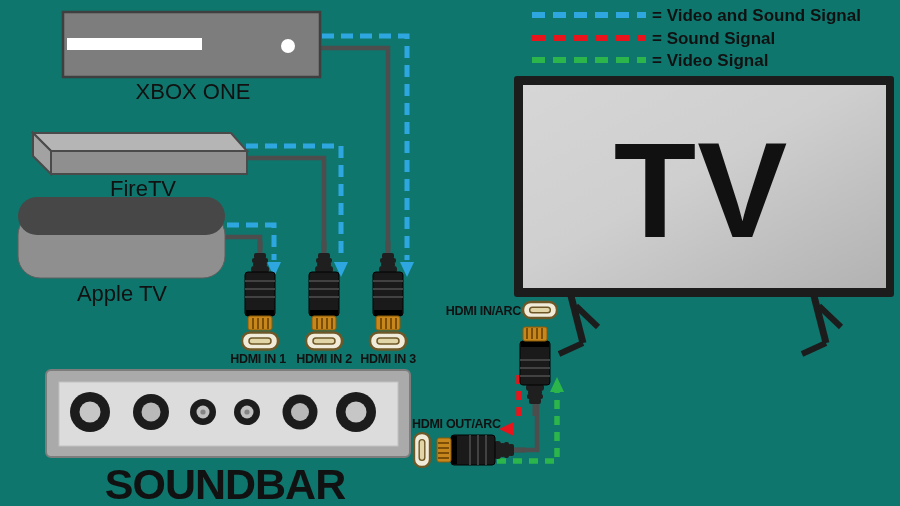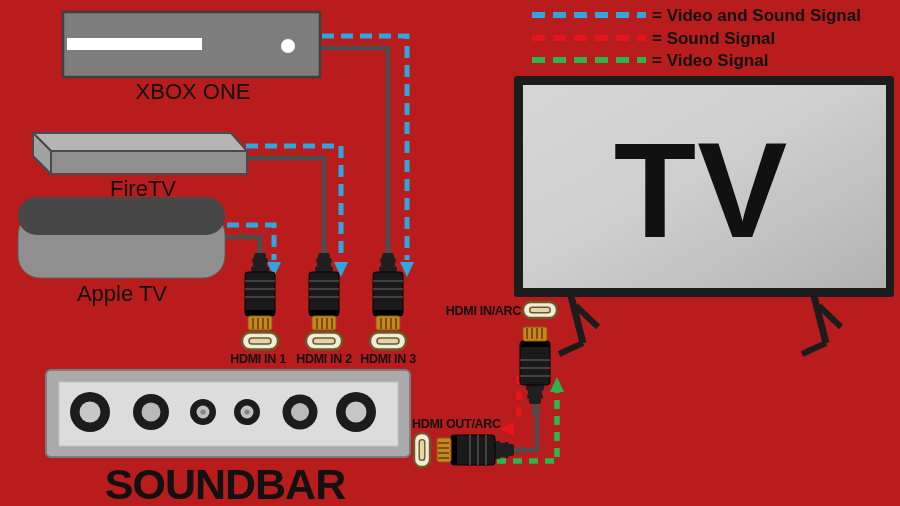--- a/index.html
+++ b/index.html
@@ -1,17 +1,17 @@
 <!DOCTYPE html>
 <html><head>
 <meta charset="utf-8">
 <style>
   html,body{margin:0;padding:0;background:#ffffff;}
   .stage{
-    position:relative;width:900px;height:506px;background:#b91c1c;overflow:hidden;
+    position:relative;width:900px;height:506px;background:#0f766e;overflow:hidden;
     font-family:"Liberation Sans",sans-serif;
   }
   svg text{font-family:"Liberation Sans","DejaVu Sans",sans-serif;fill:#111111;}
   .device-label{font-size:22px;font-weight:400;}
   .port-label{font-size:12.5px;font-weight:700;letter-spacing:-0.3px;}
   .legend-label{font-size:17px;font-weight:700;}
   .soundbar-label{font-size:43px;font-weight:700;letter-spacing:-1px;}
   .tv-label{font-size:135px;font-weight:700;letter-spacing:1px;}
 </style>
 </head>

